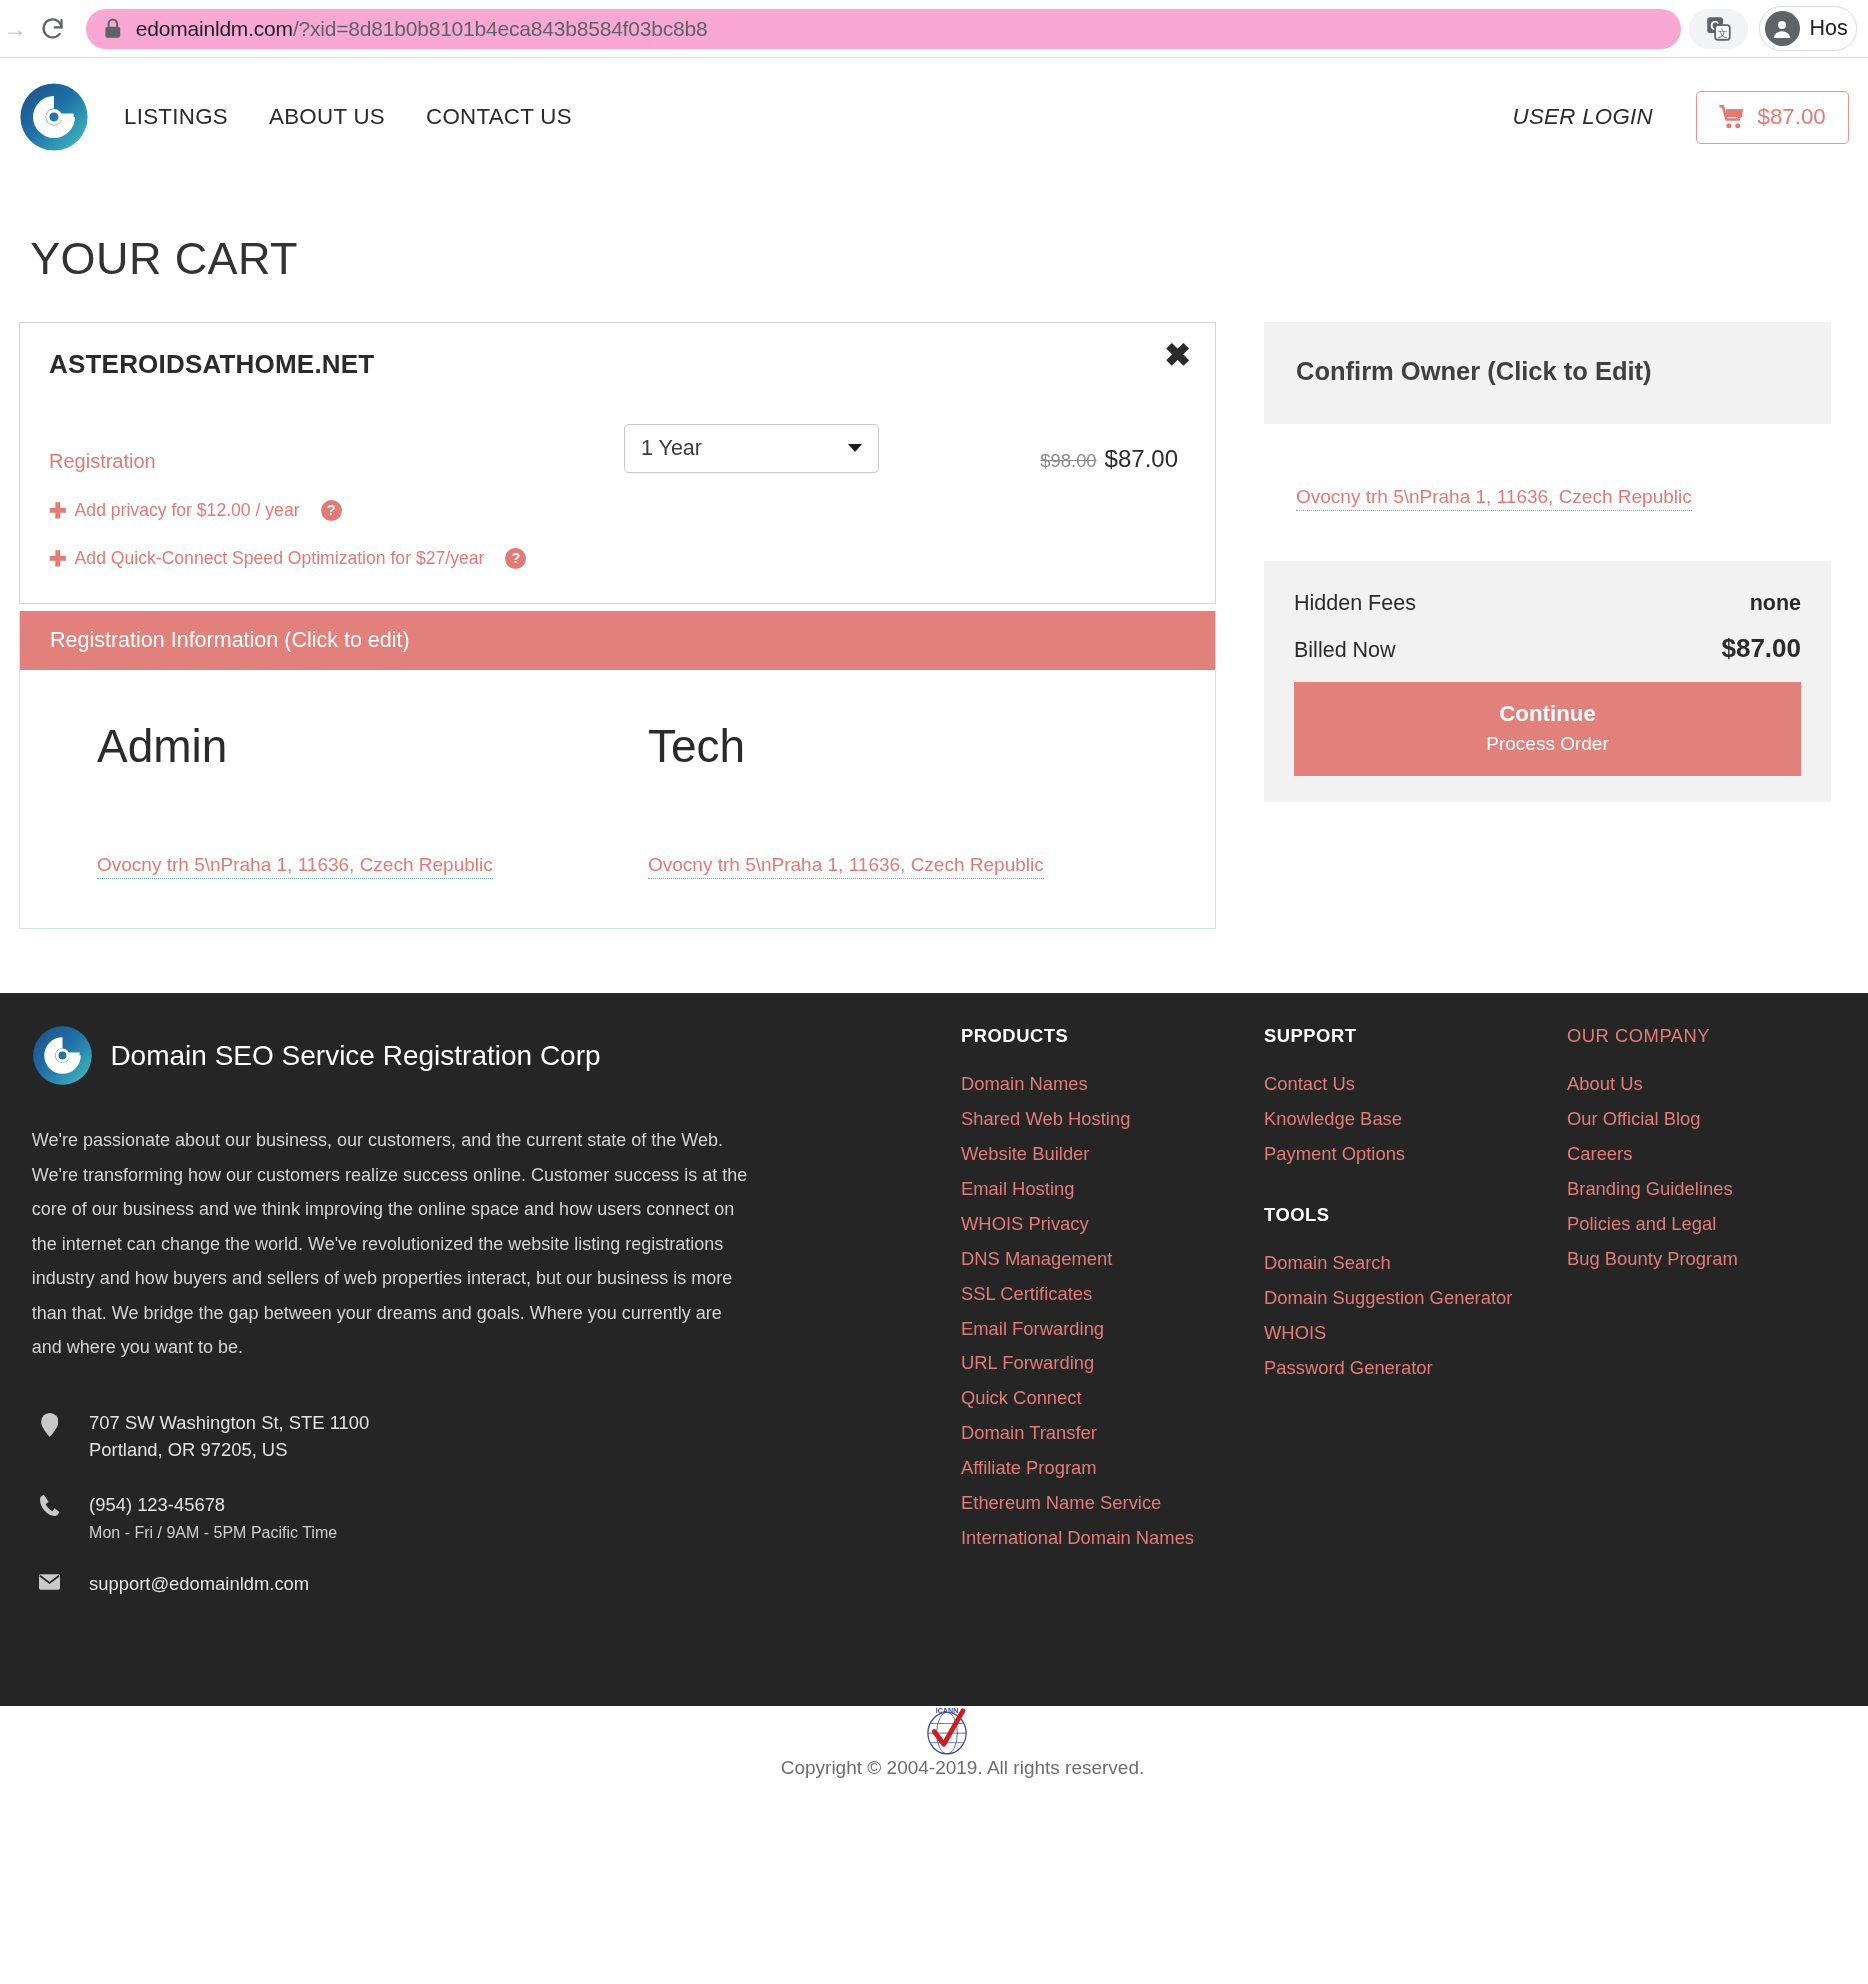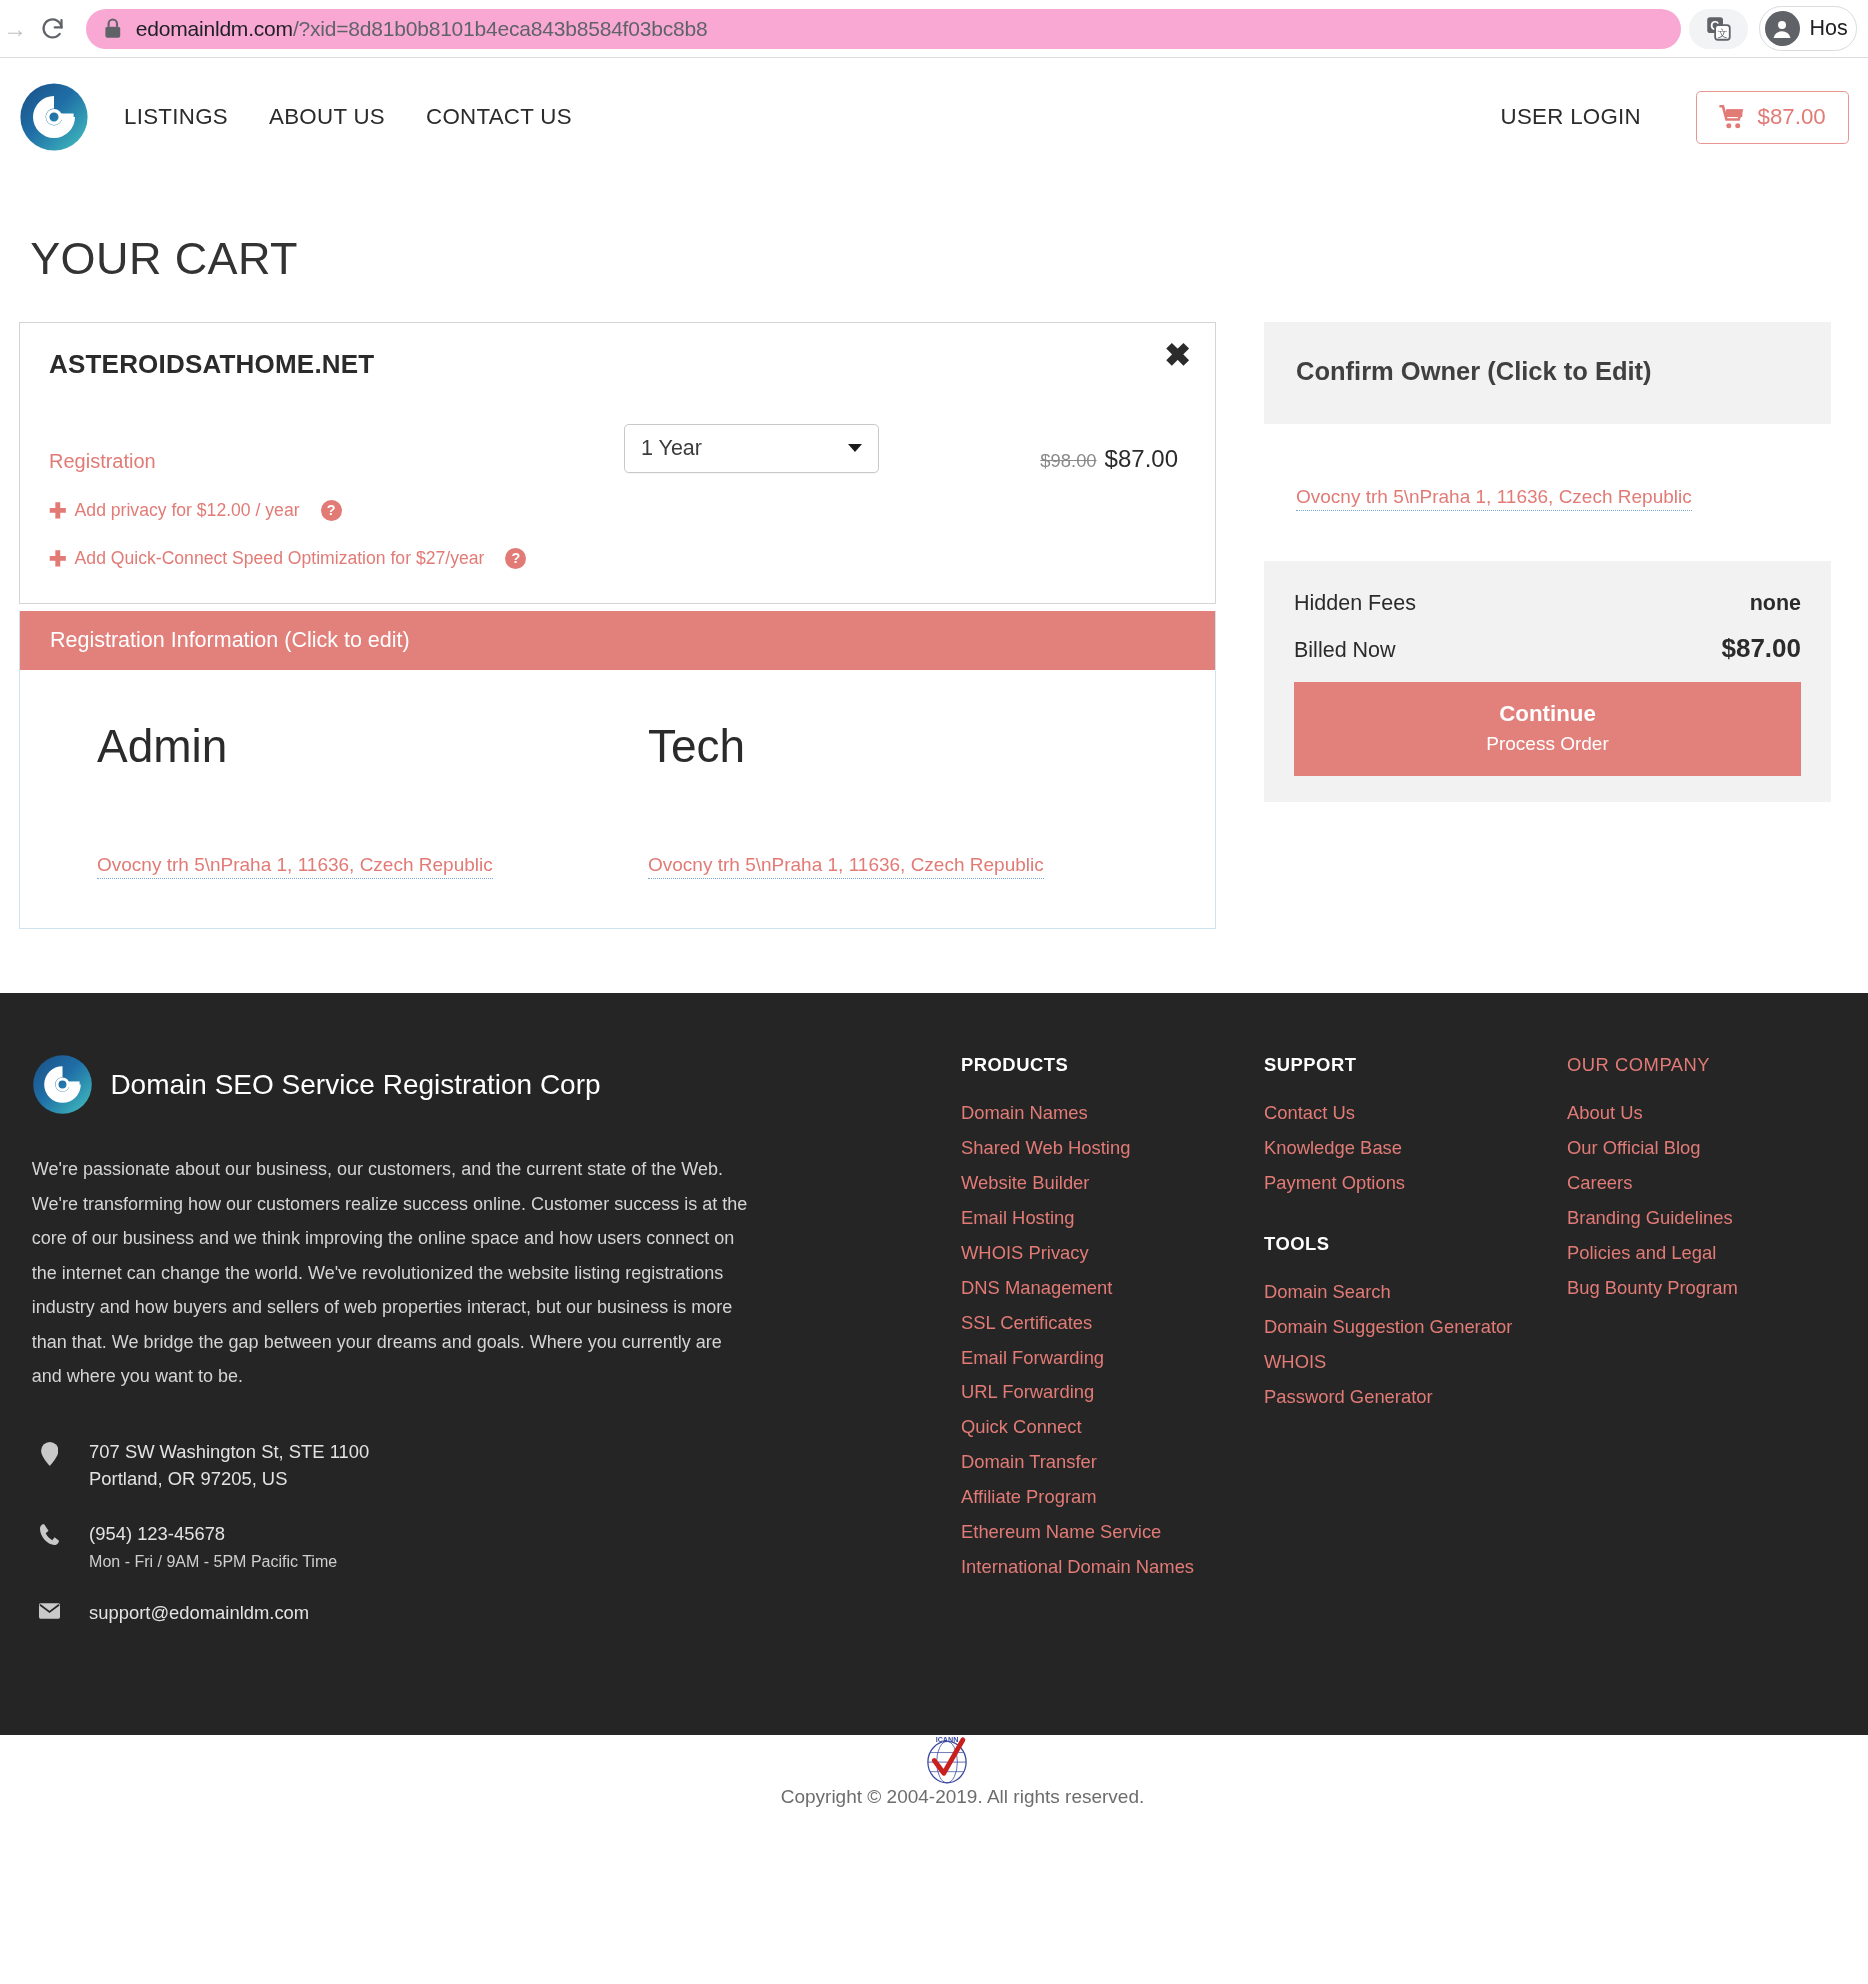--- a/index.html
+++ b/index.html
@@ -103,24 +103,25 @@
   }
   .header-right {
     margin-left: auto;
     display: flex;
     align-items: center;
   }
   .user-login {
     font-size: 22.3px;
     color: #2b2b2b;
     letter-spacing: 0.3px;
-    margin-right: 55px;
+    margin-right: 43px;
     text-decoration: none;
     cursor: pointer;
     white-space: nowrap;
+    font-style: italic;
   }
   .cart-button {
     border: 1.6px solid #e89490;
     border-radius: 4.8px;
     height: 53px;
     display: flex; align-items: center;
     padding: 0 22.3px;
     background: #fff;
     cursor: pointer;
   }
@@ -348,21 +349,21 @@
   .continue-sub {
     color: #ffffff;
     font-size: 19px;
     display: block;
     margin-top: 6.4px;
   }
 
   
   .site-footer {
     background: #252525;
-    padding: 61px 19px 80px 19px;
+    padding: 32px 19px 80px 19px;
   }
   .footer-grid {
     display: flex;
     align-items: flex-start;
   }
   .footer-about { width: 942px; flex: 0 0 942px; padding-left: 12.8px; }
   .footer-brand {
     display: flex;
     align-items: center;
   }

